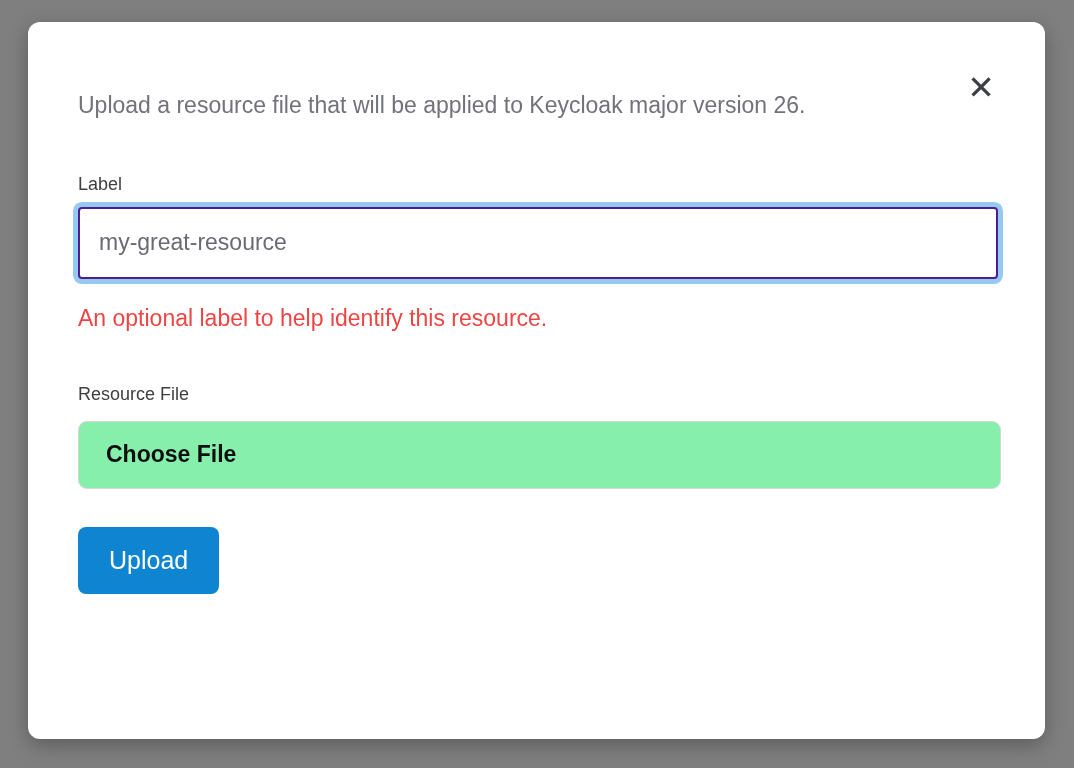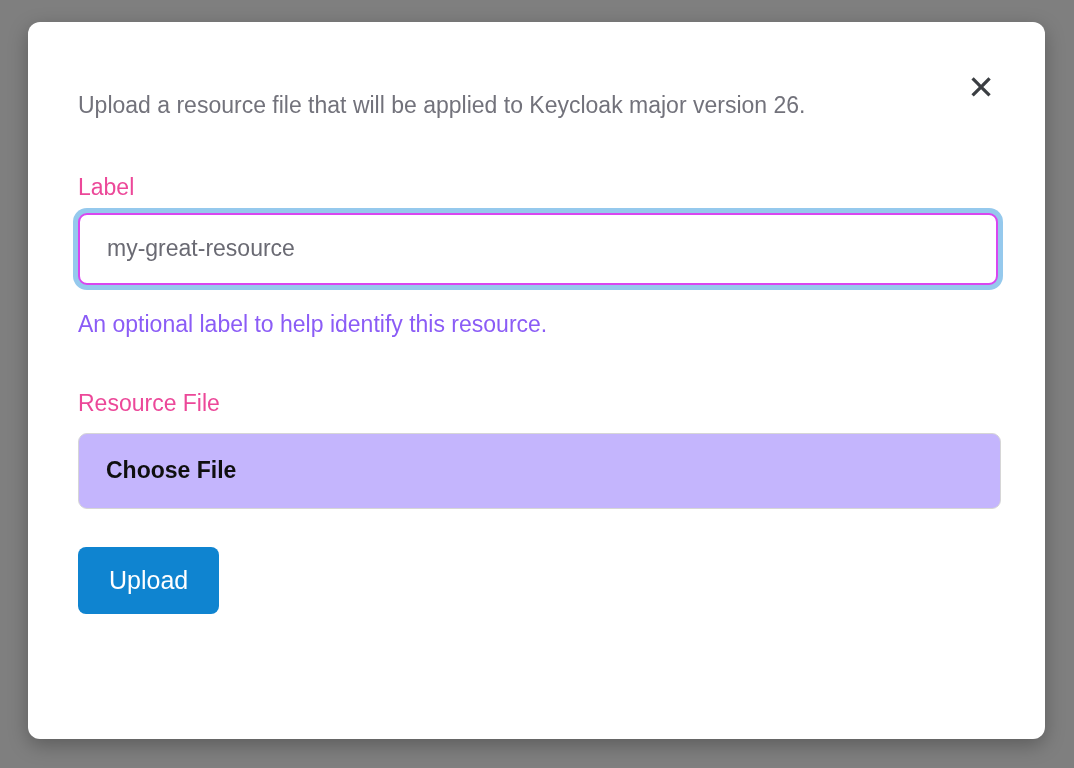--- a/index.html
+++ b/index.html
@@ -45,55 +45,55 @@
   .description {
     margin-top: 22px;
     font-size: 23px;
     color: #72727b;
     line-height: 1.2;
   }
 
   .field-label {
     display: block;
     margin-top: 54px;
-    font-size: 23px;
-    color: #ec4899;
+    font-size: 18px;
+    color: #404040;
   }
 
   .text-input {
     display: block;
     margin-top: 12px;
     width: 920px;
     height: 72px;
-    border: 2px solid #d946ef;
-    border-radius: 9px;
+    border: 2px solid #4c1d95;
+    border-radius: 4px;
     box-shadow: 0 0 0 5px #95c9ed;
     outline: none;
-    padding: 0 27px;
+    padding: 0 19px;
     font-size: 23px;
     color: #6a6a73;
     font-family: "Liberation Sans", "DejaVu Sans", sans-serif;
     background: #ffffff;
   }
 
   .helper-text {
     margin-top: 26px;
     font-size: 23px;
-    color: #8b5cf6;
+    color: #ef4444;
   }
 
   .field-label.second { margin-top: 52px; }
 
   .file-input {
     margin-top: 16px;
     width: 923px;
-    height: 76px;
+    height: 68px;
     border: 1px solid #d6d6d6;
     border-radius: 9px;
-    background: #c4b5fd;
+    background: #86efac;
     display: flex;
     align-items: center;
     padding: 0 27px;
     font-size: 23px;
     color: #0f0f0f;
     cursor: pointer;
   }
   .file-choose { font-weight: 700; }
   .file-status { margin-left: 9px; font-weight: 400; }
 

